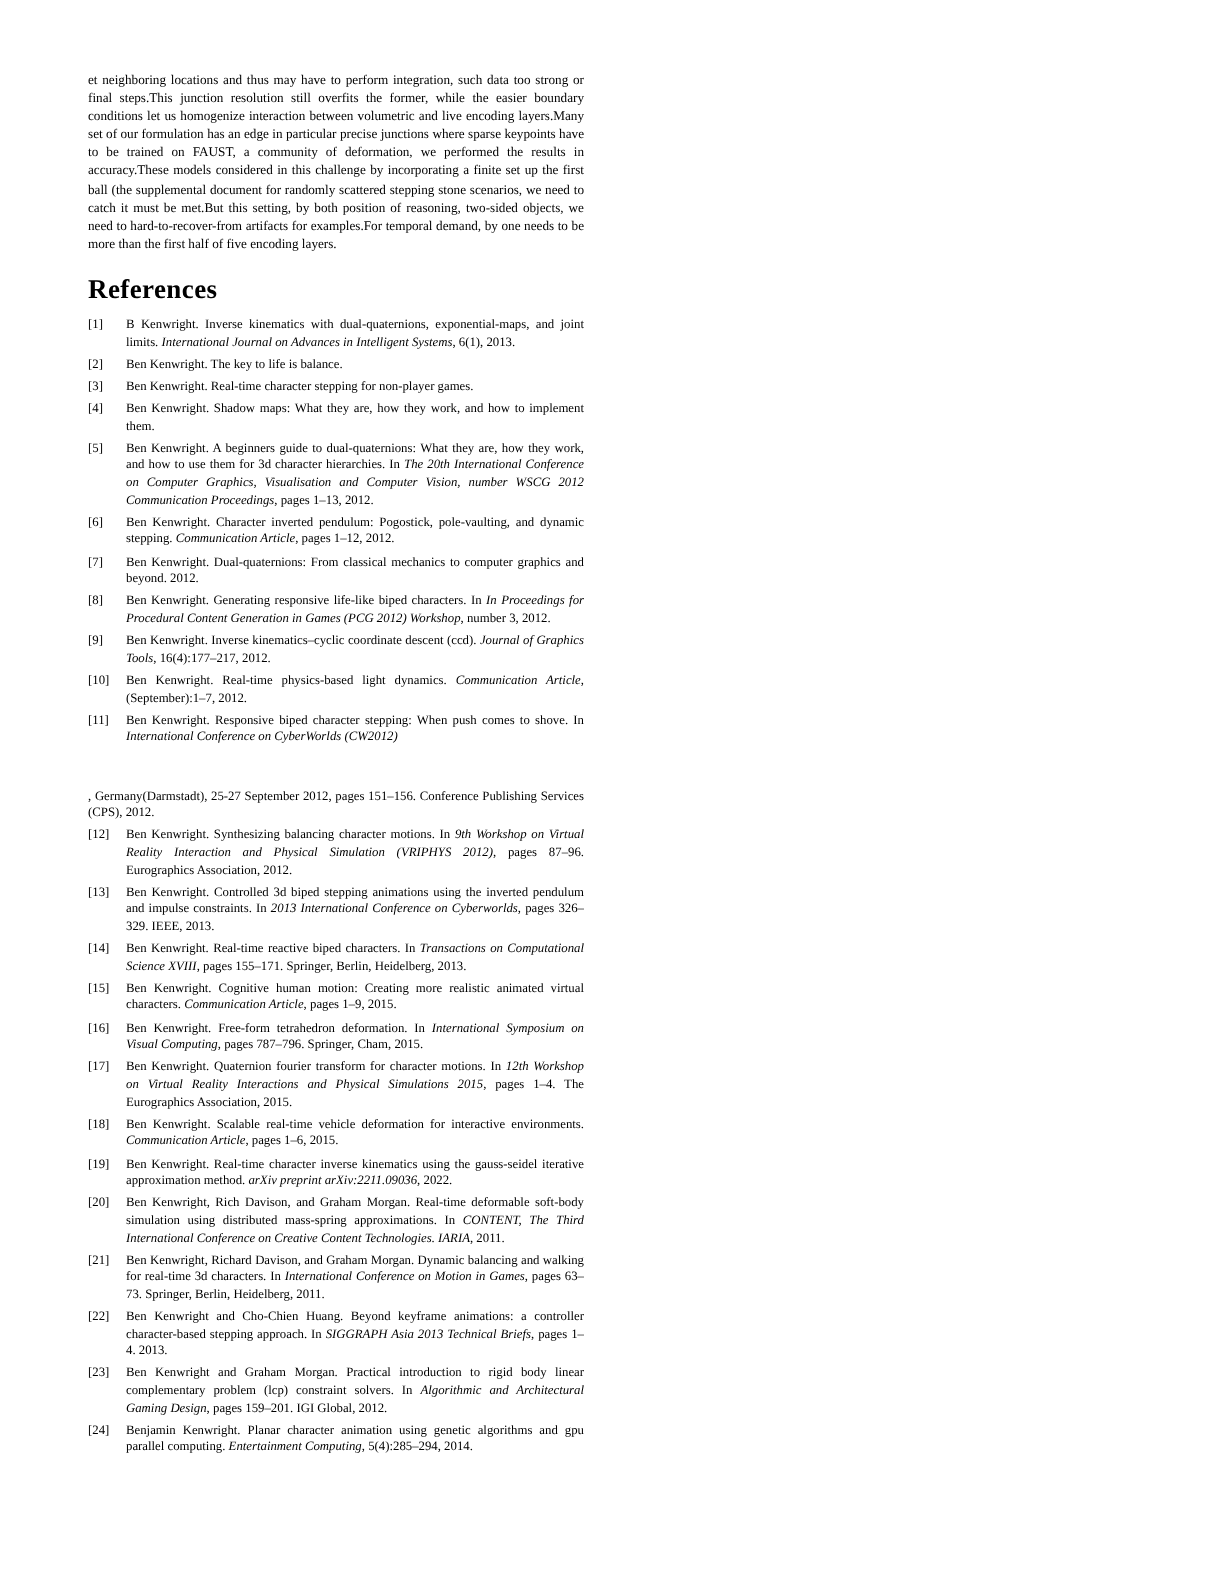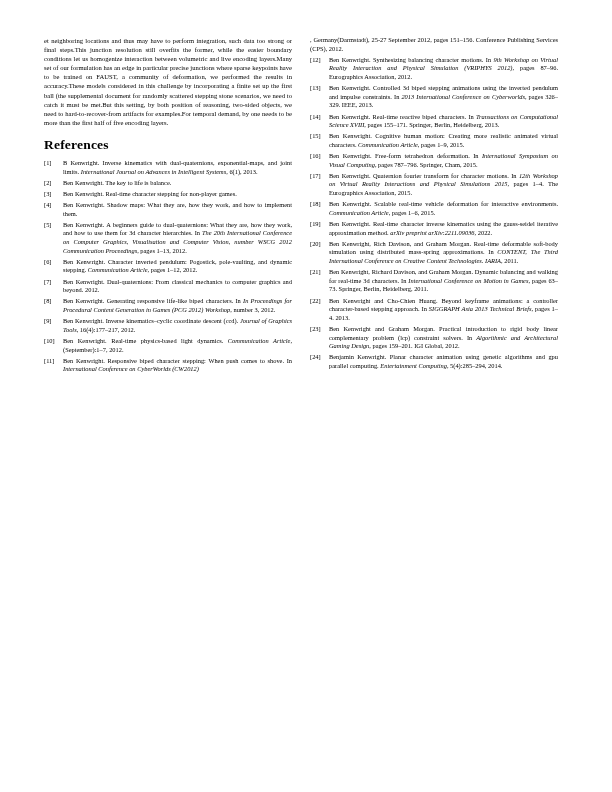--- a/index.html
+++ b/index.html
@@ -18,20 +18,21 @@
   .page {
     position: absolute;
     left: 0; top: 0;
     width: 612px;
     height: 792px;
     box-sizing: border-box;
     padding: 36px 44px 40px 44px;
   }
   .columns {
     display: flex;
+    flex-direction: column;
     gap: 18px;
     height: 100%;
   }
   .col {
     width: 248px;
     flex: 0 0 248px;
   }
   p.para {
     margin: 0 0 0 0;
     font-size: 6.6px;

